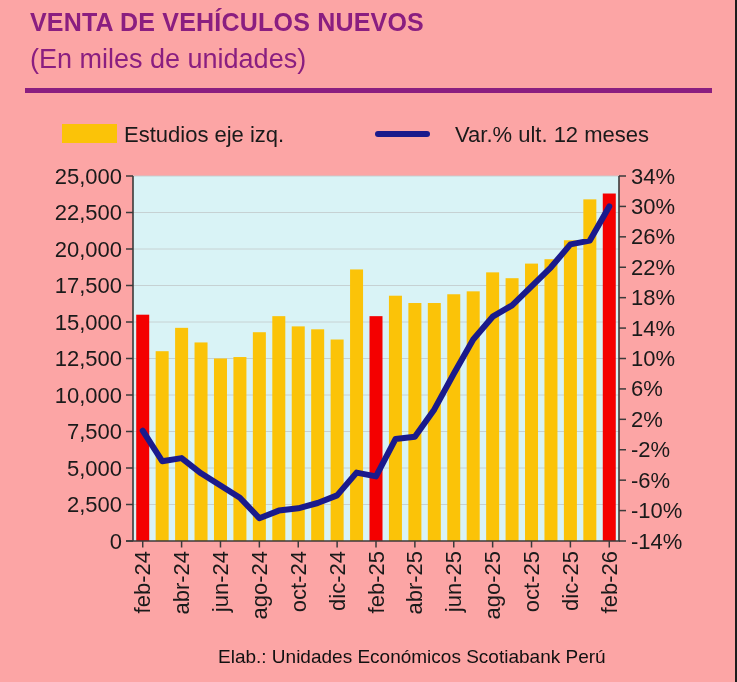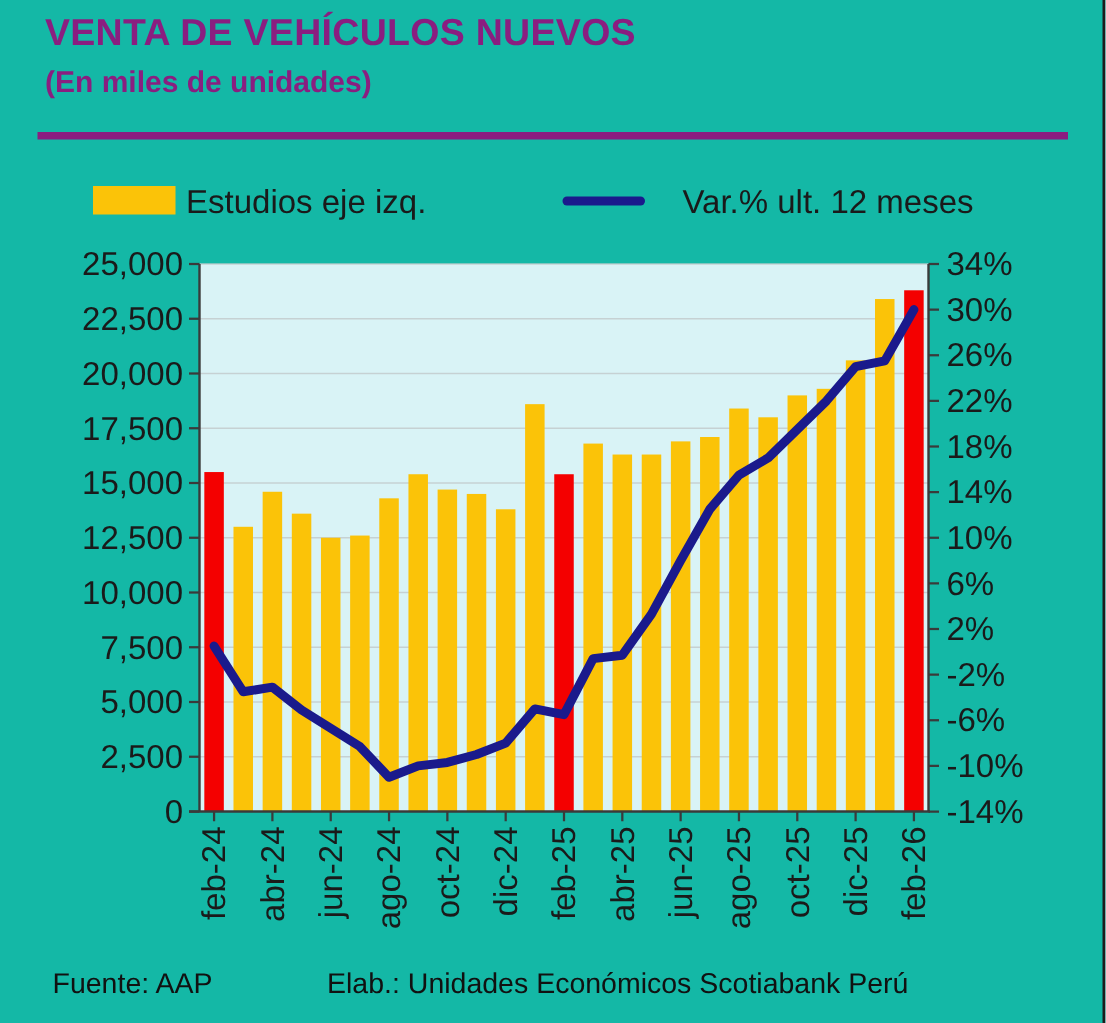--- a/index.html
+++ b/index.html
@@ -1,25 +1,25 @@
 <!DOCTYPE html>
 <html><head>
 <meta charset="utf-8">
 <style>
   html,body{margin:0;padding:0;background:#ffffff;}
   #canvas{
-    position:relative;width:737px;height:682px;background:#14b8a6;
+    position:relative;width:737px;height:682px;background:#fca5a5;
     font-family:"Liberation Sans",sans-serif;overflow:hidden;
     border-right:2px solid #1c1c1c;box-sizing:border-box;
   }
   .title{
     position:absolute;left:30px;top:8px;font-size:25px;font-weight:700;
     letter-spacing:.2px;
   }
-  .subtitle{position:absolute;left:30px;top:44px;font-size:20px;font-weight:700;}
+  .subtitle{position:absolute;left:30px;top:44px;font-size:27px;font-weight:400;}
   .rule{position:absolute;left:25px;top:88px;width:687px;height:5px;}
   .legend{position:absolute;left:0;top:118px;width:737px;height:36px;}
   .legend-label{position:absolute;top:4px;font-size:22px;color:#1a1a1a;white-space:nowrap;}
   .bar-swatch{position:absolute;left:62px;top:6px;width:55px;height:19px;}
   .line-swatch{position:absolute;left:375px;top:13px;width:55px;height:6px;border-radius:3px;}
   #chart-svg{position:absolute;left:0;top:155px;}
   #chart-svg text{font-family:"Liberation Sans",sans-serif;fill:#1a1a1a;}
   .footer{position:absolute;top:646px;font-size:19px;color:#111;white-space:nowrap;}
   .footer.src{left:35px;}
   .footer.elab{left:218px;}
@@ -150,15 +150,14 @@
       <line x1="492.64000000000004" y1="386" x2="492.64000000000004" y2="392.5" stroke="#3a3a3a" stroke-width="1.5"></line>
       <text transform="translate(500.14000000000004,396) rotate(-90)" text-anchor="end" font-size="22">ago-25</text>
       <line x1="531.52" y1="386" x2="531.52" y2="392.5" stroke="#3a3a3a" stroke-width="1.5"></line>
       <text transform="translate(539.02,396) rotate(-90)" text-anchor="end" font-size="22">oct-25</text>
       <line x1="570.4000000000001" y1="386" x2="570.4000000000001" y2="392.5" stroke="#3a3a3a" stroke-width="1.5"></line>
       <text transform="translate(577.9000000000001,396) rotate(-90)" text-anchor="end" font-size="22">dic-25</text>
       <line x1="609.28" y1="386" x2="609.28" y2="392.5" stroke="#3a3a3a" stroke-width="1.5"></line>
       <text transform="translate(616.78,396) rotate(-90)" text-anchor="end" font-size="22">feb-26</text>
     </svg>
 
-  <div class="footer src">Fuente: AAP</div>
   <div class="footer elab">Elab.: Unidades Económicos Scotiabank Perú</div>
 </div>
 
 </body></html>

